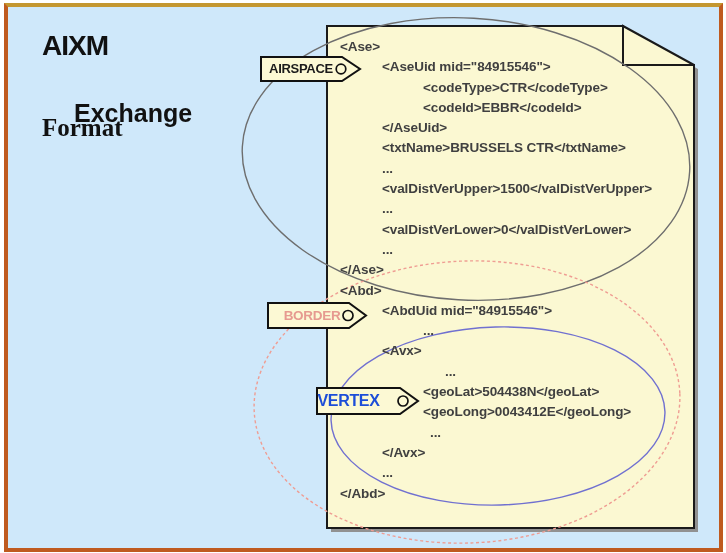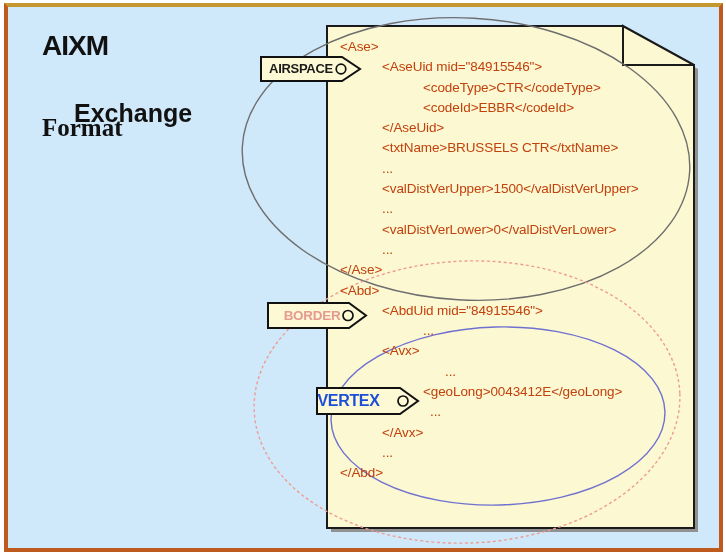--- a/index.html
+++ b/index.html
@@ -26,21 +26,21 @@
   }
   .title-sub{
     position:absolute;left:42px;
     font-size:25px;font-weight:700;color:#111;line-height:1;
   }
   #sub1{top:101px;margin-left:32px;}
   #sub2{top:115px;font-family:Liberation Serif, serif;}
   
   #code{
     position:absolute;left:340px;top:37px;width:370px;
-    font-size:13.5px;font-weight:400;color:#c2410c;
+    font-size:13.5px;font-weight:700;color:#404040;
     letter-spacing:-0.1px;white-space:nowrap;
   }
   .code-line{height:20.3px;line-height:20.3px;}
   .ind0{padding-left:0;}
   .ind1{padding-left:42px;}
   .ind2{padding-left:83px;}
   .ind2g{padding-left:90px;}
   .ind3{padding-left:105px;}
   
   .callout-label{
@@ -101,20 +101,21 @@
   <div class="code-line ind1">&lt;valDistVerUpper&gt;1500&lt;/valDistVerUpper&gt;</div>
   <div class="code-line ind1">...</div>
   <div class="code-line ind1">&lt;valDistVerLower&gt;0&lt;/valDistVerLower&gt;</div>
   <div class="code-line ind1">...</div>
   <div class="code-line ind0">&lt;/Ase&gt;</div>
   <div class="code-line ind0">&lt;Abd&gt;</div>
   <div class="code-line ind1">&lt;AbdUid mid="84915546"&gt;</div>
   <div class="code-line ind2">...</div>
   <div class="code-line ind1">&lt;Avx&gt;</div>
   <div class="code-line ind3">...</div>
+  <div class="code-line ind2">&lt;geoLat&gt;504438N&lt;/geoLat&gt;</div>
   <div class="code-line ind2">&lt;geoLong&gt;0043412E&lt;/geoLong&gt;</div>
   <div class="code-line ind2g">...</div>
   <div class="code-line ind1">&lt;/Avx&gt;</div>
   <div class="code-line ind1">...</div>
   <div class="code-line ind0">&lt;/Abd&gt;</div>
 </div>
 
 <div class="callout-label" id="lbl-airspace">AIRSPACE</div>
 <div class="callout-label" id="lbl-border">BORDER</div>
 <div class="callout-label" id="lbl-vertex">VERTEX</div>

